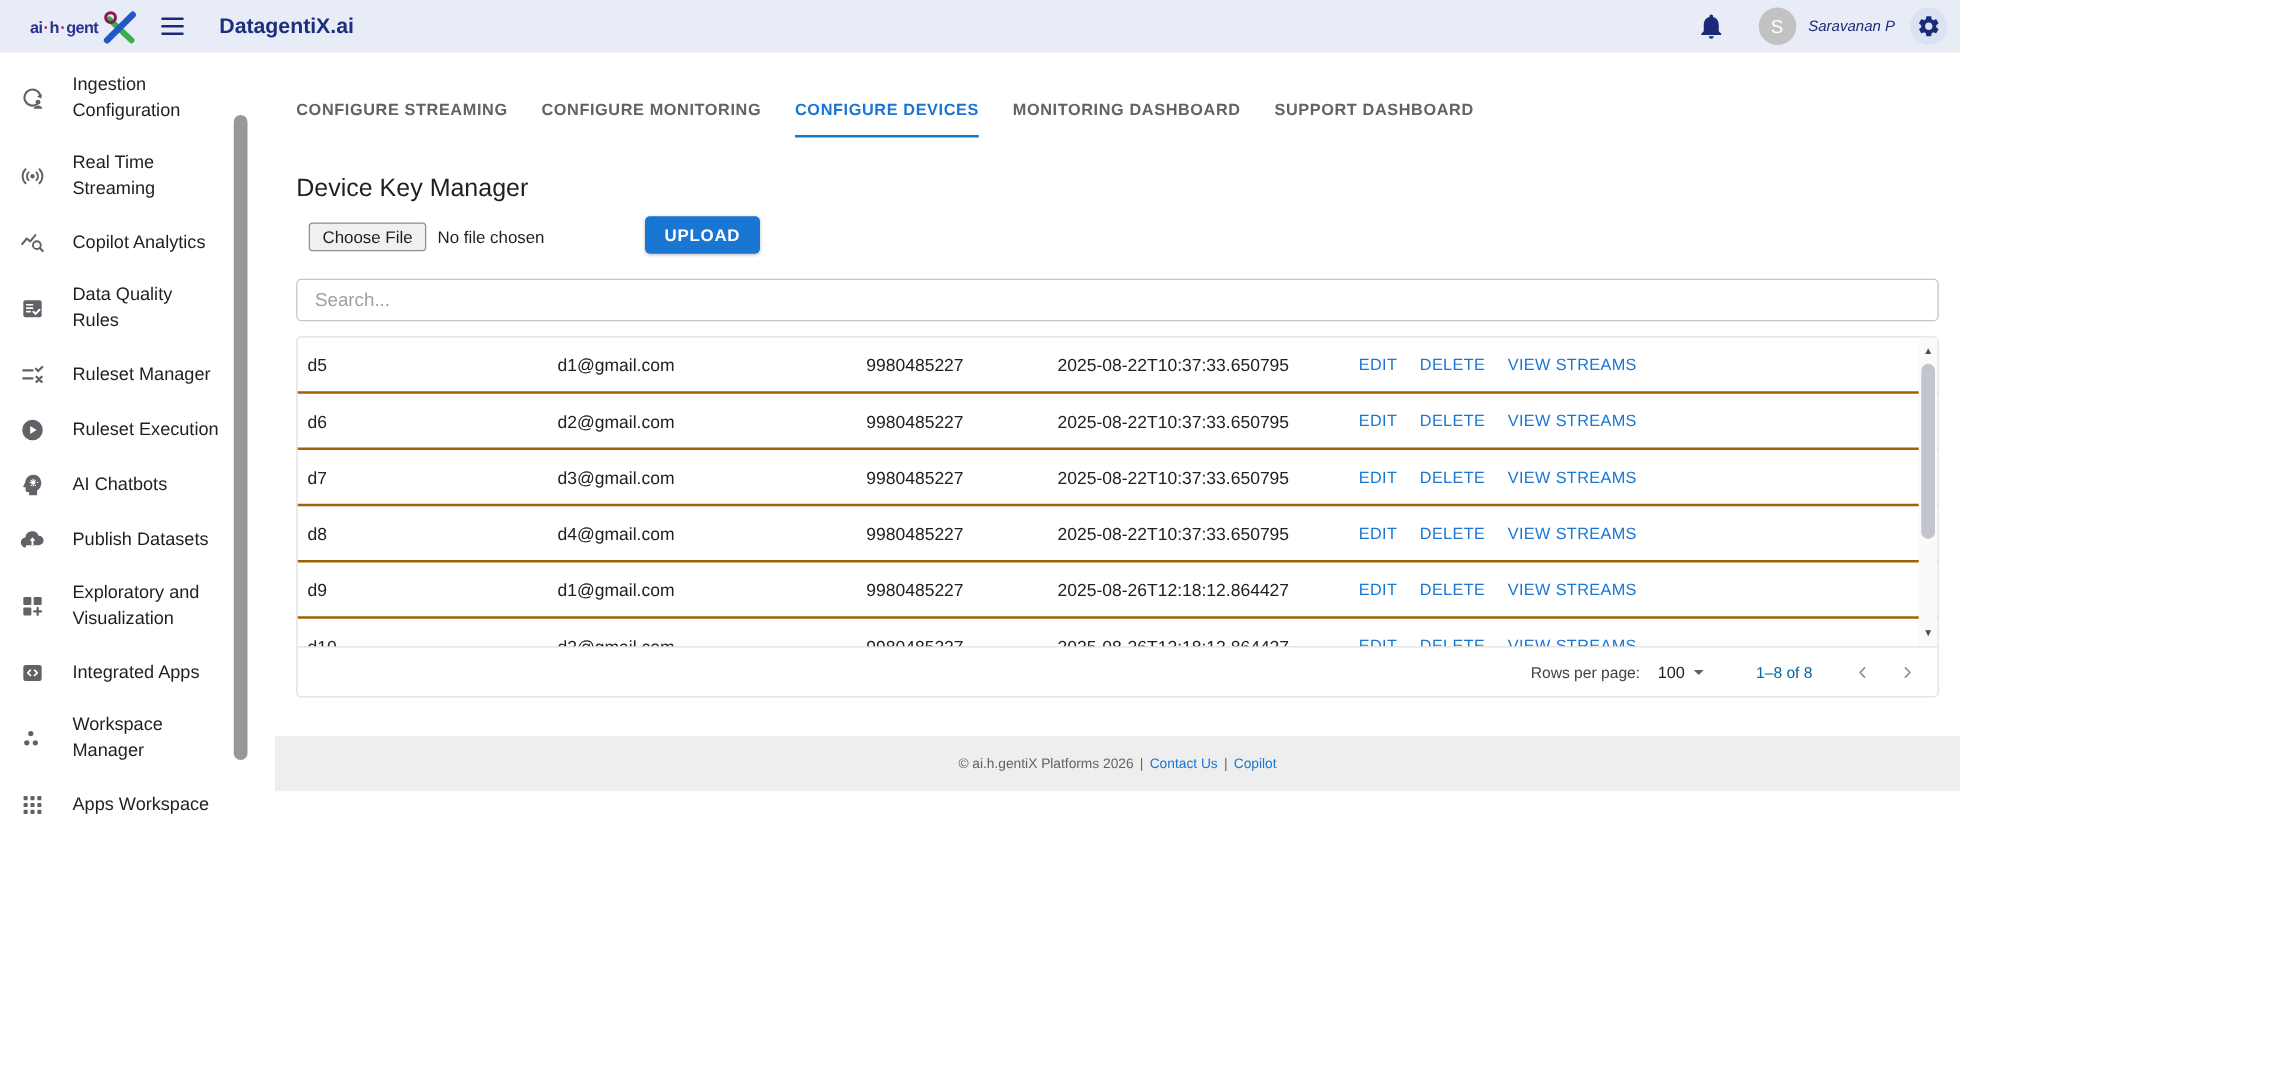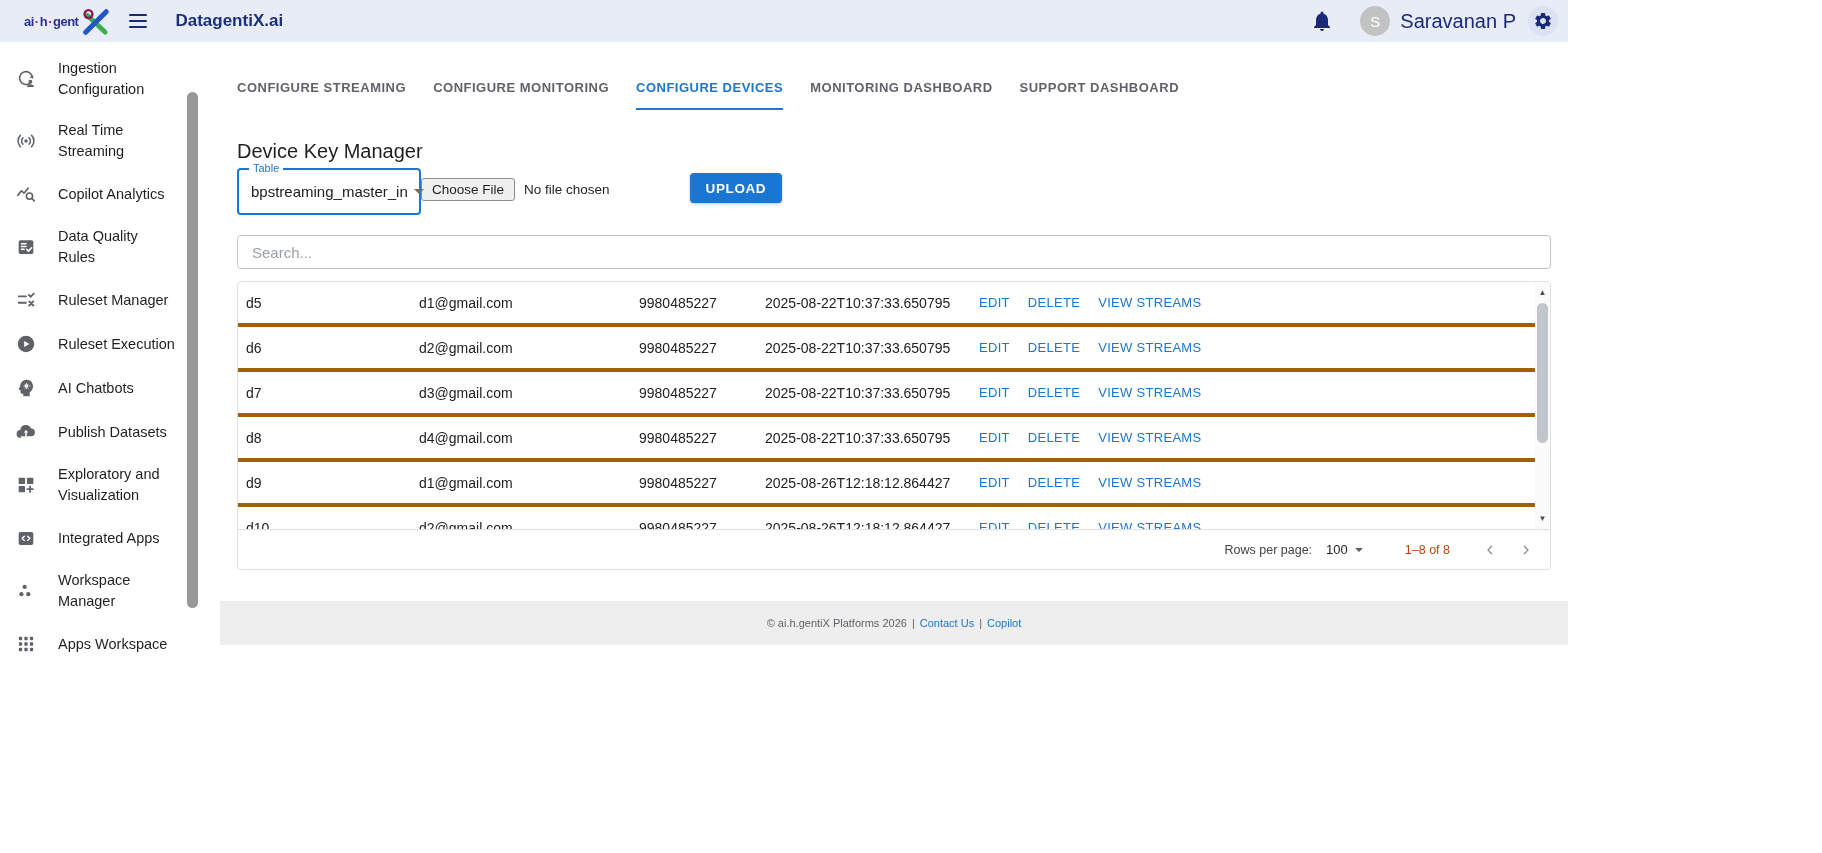--- a/index.html
+++ b/index.html
@@ -12,21 +12,21 @@
   .logo { display:flex; align-items:center; margin-left:24px; cursor:pointer; }
   .logo-text { font-size:13px; font-weight:800; color:#2b3190; letter-spacing:-0.5px; line-height:1; }
   .logo-text .dot { color:#a11a5b; padding:0 1px; }
   .logo-x { margin-left:1px; margin-top:2px; }
   .hamburger { margin-left:14px; width:26px; height:26px; display:flex; flex-direction:column; justify-content:center; gap:4px; cursor:pointer; }
   .hamburger span { display:block; width:18px; height:2.2px; background:#1b2a78; border-radius:1px; margin-left:4px; }
   .app-title { margin-left:24px; font-size:17px; font-weight:700; color:#1b2f7d; }
   .header-right { margin-left:auto; display:flex; align-items:center; margin-right:10px; }
   .bell { width:24px; height:24px; cursor:pointer; }
   .avatar { width:30px; height:30px; border-radius:50%; background:#c2c2c2; color:#fff; display:flex; align-items:center; justify-content:center; font-size:15px; margin-left:26px; }
-  .user-name { margin-left:10px; font-size:20px; color:#1b2a78; }
+  .user-name { margin-left:10px; font-size:12px; color:#1b2a78;font-style:italic; }
   .gear-wrap { width:30px; height:30px; border-radius:50%; background:#dbe2f2; display:flex; align-items:center; justify-content:center; margin-left:12px; cursor:pointer; }
 
   
   .layout { display:flex; height:811px; }
   .sidebar { width:202px; position:relative; padding-top:16px; flex:none; }
   .nav { display:flex; flex-direction:column; gap:20px; }
   .nav-item { display:flex; align-items:center; gap:20px; padding-left:14px; cursor:pointer; }
   .nav-icon { width:24px; height:24px; flex:none; color:#5f6368; display:flex; align-items:center; justify-content:center; }
   .nav-label { width:120px; font-size:14.5px; color:#1f1f1f; line-height:21px; }
   .sidebar-scrollbar { position:absolute; top:50px; right:4px; width:11px; height:516px; background:#989898; border-radius:6px; cursor:pointer; }
@@ -38,57 +38,57 @@
   .tab { font-size:13px; font-weight:600; letter-spacing:0.5px; color:#5f6368; padding-bottom:13px; border-bottom:2px solid transparent; cursor:pointer; white-space:nowrap; }
   .tab.active { color:#1976d2; border-bottom-color:#1976d2; }
 
   
   .page-title { margin-top:30px; font-size:20px; font-weight:500; color:#1f1f1f; }
   .controls { display:flex; align-items:flex-start; margin-top:5px; }
   .select-box { width:184px; height:47px; border:2px solid #1976d2; border-radius:4px; position:relative; display:flex; align-items:center; padding:0 10px 0 12px; cursor:pointer; background:#fff; }
   .select-label { position:absolute; top:-8px; left:10px; background:#fff; padding:0 4px; font-size:11px; color:#1976d2; }
   .select-value { font-size:15px; color:#212121; flex:1; white-space:nowrap; }
   .select-caret { width:0; height:0; border-left:5px solid transparent; border-right:5px solid transparent; border-top:5px solid #6f6f6f; margin-left:6px; }
-  .file-row { display:flex; align-items:center; margin-left:0; margin-top:10px; }
+  .file-row { display:flex; align-items:center; margin-left:10px; margin-top:10px; }
   .choose-file-btn { font-family:"Liberation Sans", sans-serif; font-size:13.5px; color:#1f1f1f; background:#f0f0f0; border:1px solid #8d8d8d; border-radius:3px; padding:3px 10px; cursor:pointer; }
   .file-status { margin-left:9px; font-size:13.5px; color:#1f1f1f; }
   .upload-btn { margin-left:80px; margin-top:5px; height:30px; padding:0 16px; background:#1976d2; color:#fff; border:none; border-radius:4px; font-family:"Liberation Sans", sans-serif; font-size:13.5px; font-weight:600; letter-spacing:0.6px; cursor:pointer; box-shadow:0 1px 3px rgba(0,0,0,0.25); }
 
   
   .search-input { margin-top:20px; width:100%; height:34px; border:1px solid #c4c4c4; border-radius:4px; padding:0 14px; font-family:"Liberation Sans", sans-serif; font-size:15px; color:#333; outline:none; }
   .search-input::placeholder { color:#9aa0a6; }
 
   
   .card { margin-top:12px; border:1px solid #e0e0e0; border-radius:4px; position:relative; background:#fff; }
   .grid-cols { display:grid; grid-template-columns:171px 220px 126px 214px 260px 1fr; }
   .thead { height:40px; align-items:center; border-bottom:1px solid #e0e0e0; }
   .th { font-size:14px; font-weight:500; color:#3c4043; padding-left:10px; border-right:1px solid #e0e0e0; height:20px; line-height:20px; }
   .th:first-child { padding-left:8px; }
   .th.filler { border-right:none; }
   .tbody-viewport { height:247px; overflow:hidden; position:relative; }
-  .row { height:45px; align-items:center; border-bottom:4px solid #a16207; }
+  .row { height:45px; align-items:center; border-bottom:2px solid #a16207;gap:27px; }
   .cell { font-size:14px; color:#202124; padding-left:10px; white-space:nowrap; }
   .cell:first-child { padding-left:8px; }
   .actions-cell { display:flex; gap:18px; padding-left:10px; }
   .action-link { color:#1976d2; font-size:13px; font-weight:500; letter-spacing:0.3px; text-decoration:none; cursor:pointer; white-space:nowrap; }
 
   
   .vscroll { position:absolute; top:0; right:0; width:15px; height:247px; background:#fafafa; }
   .vs-arrow { position:absolute; left:0; width:15px; height:15px; display:flex; align-items:center; justify-content:center; font-size:8px; color:#4d4d4d; cursor:pointer; }
   .vs-arrow.up { top:3px; }
   .vs-arrow.down { bottom:3px; }
   .vs-thumb { position:absolute; top:21px; left:2px; width:11px; height:140px; background:#c2c6cc; border-radius:6px; cursor:pointer; }
 
   
   .pagination { height:40px; display:flex; align-items:center; justify-content:flex-end; border-top:1px solid #e0e0e0; padding-right:10px; }
   .rpp-label { font-size:12.5px; color:#424242; }
   .rpp-select { display:flex; align-items:center; margin-left:14px; cursor:pointer; }
   .rpp-value { font-size:13px; color:#212121; }
   .rpp-caret { width:0; height:0; border-left:4.5px solid transparent; border-right:4.5px solid transparent; border-top:4.5px solid #616161; margin-left:7px; }
-  .range-text { font-size:12.5px; color:#c2410c; margin-left:42px; }
+  .range-text { font-size:12.5px; color:#0369a1; margin-left:42px; }
   .pager-btn { width:28px; height:28px; border:none; background:transparent; display:flex; align-items:center; justify-content:center; cursor:pointer; margin-left:8px; }
   .pager-btn:first-of-type { margin-left:26px; }
 
   
   .footer { margin:31px -17px 0 -17px; background:#eeeeee; height:44px; display:flex; align-items:center; justify-content:center; font-size:11px; color:#5f6368; }
   .footer a { color:#1976d2; text-decoration:none; cursor:pointer; }
   .footer .sep { margin:0 5px; color:#5f6368; }
 </style>
 </head>
 <body>
@@ -270,25 +270,20 @@
         <div class="tab">CONFIGURE STREAMING</div>
         <div class="tab">CONFIGURE MONITORING</div>
         <div class="tab active">CONFIGURE DEVICES</div>
         <div class="tab">MONITORING DASHBOARD</div>
         <div class="tab">SUPPORT DASHBOARD</div>
       </div>
 
       <div class="page-title">Device Key Manager</div>
 
       <div class="controls">
-        <div class="select-box">
-          <span class="select-label">Table</span>
-          <span class="select-value">bpstreaming_master_in</span>
-          <span class="select-caret"></span>
-        </div>
         <div class="file-row">
           <button class="choose-file-btn">Choose File</button>
           <span class="file-status">No file chosen</span>
         </div>
         <button class="upload-btn">UPLOAD</button>
       </div>
 
       <input class="search-input" type="text" placeholder="Search..." style="">
 
       <div class="card">

